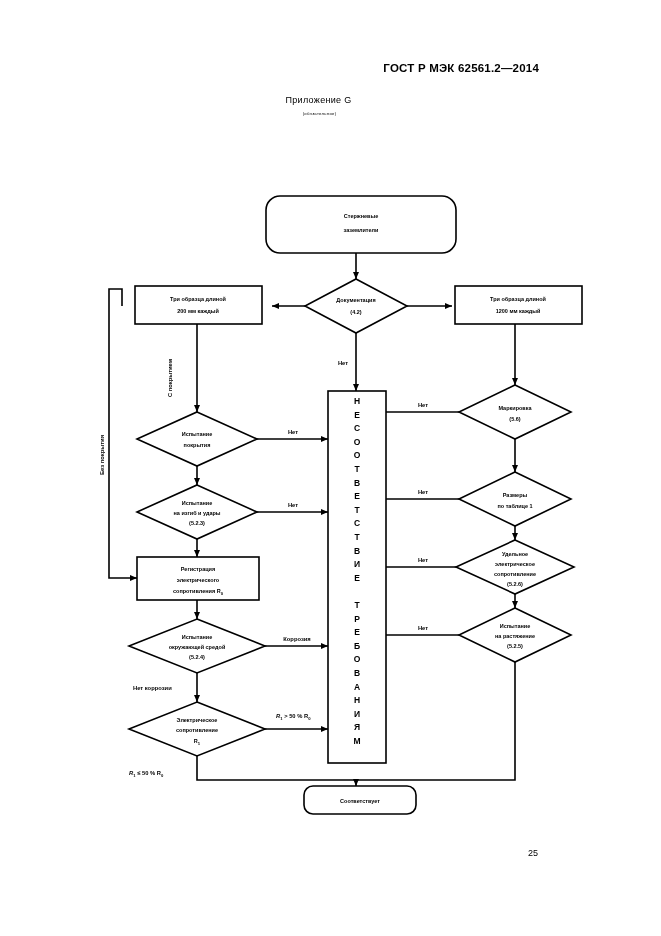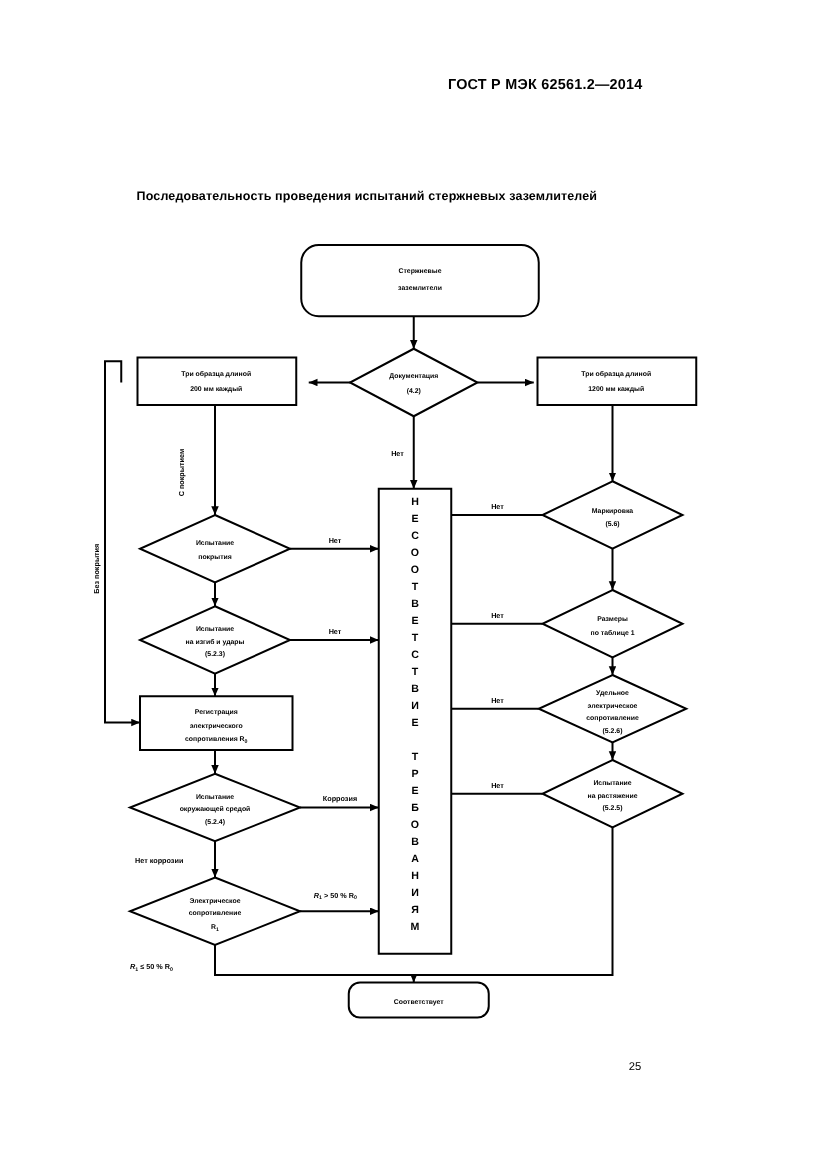--- a/index.html
+++ b/index.html
@@ -1,18 +1,18 @@
 <!DOCTYPE html>
 <html><head>
 <meta charset="utf-8">
 <style>
   html,body{margin:0;padding:0;background:#ffffff;}
   body{width:661px;height:936px;position:relative;
        font-family:"Liberation Sans","DejaVu Sans",sans-serif;color:#000;}
-  .page{position:absolute;inset:0;width:587px;height:936px;overflow:hidden;}
+  .page{position:absolute;inset:0;width:587px;height:936px;overflow:hidden;margin-left:25px;}
   .doc-code{position:absolute;right:73px;top:62px;font-size:11.5px;font-weight:bold;letter-spacing:.2px;}
   .annex{position:absolute;left:0;right:0;top:93px;text-align:center;font-size:9px;line-height:14px;}
   .annex div{letter-spacing:.3px;}
   .annex .sub{margin-left:2px;}
   .chart-title{position:absolute;left:0;right:0;top:152px;text-align:center;font-size:10px;font-weight:bold;letter-spacing:.1px;}
   .page-no{position:absolute;right:74px;top:848px;font-size:9px;}
   svg{position:absolute;left:0;top:0;}
   .shape{fill:#ffffff;stroke:#000000;stroke-width:1.6;}
   .ln{stroke:#000000;stroke-width:1.6;fill:none;}
   text{font-family:"Liberation Sans","DejaVu Sans",sans-serif;fill:#000;}
@@ -23,22 +23,25 @@
   .t-side{font-size:5.8px;font-weight:bold;text-anchor:middle;}
   .sub{font-size:4.2px;}
 </style>
 </head>
 <body>
 
 <div class="page">
 
   <div class="doc-code">ГОСТ Р МЭК 62561.2—2014</div>
 
-
-  <div class="chart-title">Последовательность проведения испытаний стержневых заземлителей</div>
+  <div class="annex">
+    <div>Приложение G</div>
+    <div class="sub">(обязательное)</div>
+  </div>
+
 
   <svg width="661" height="936" viewBox="0 0 661 936">
     <defs>
       <marker id="ah" markerWidth="8" markerHeight="8" refX="7" refY="3" orient="auto" markerUnits="userSpaceOnUse">
         <path d="M0,0 L7,3 L0,6 z" fill="#000"></path>
       </marker>
     </defs>
 
     <path class="ln" d="M331,253 L331,279" marker-end="url(#ah)"></path>
 

